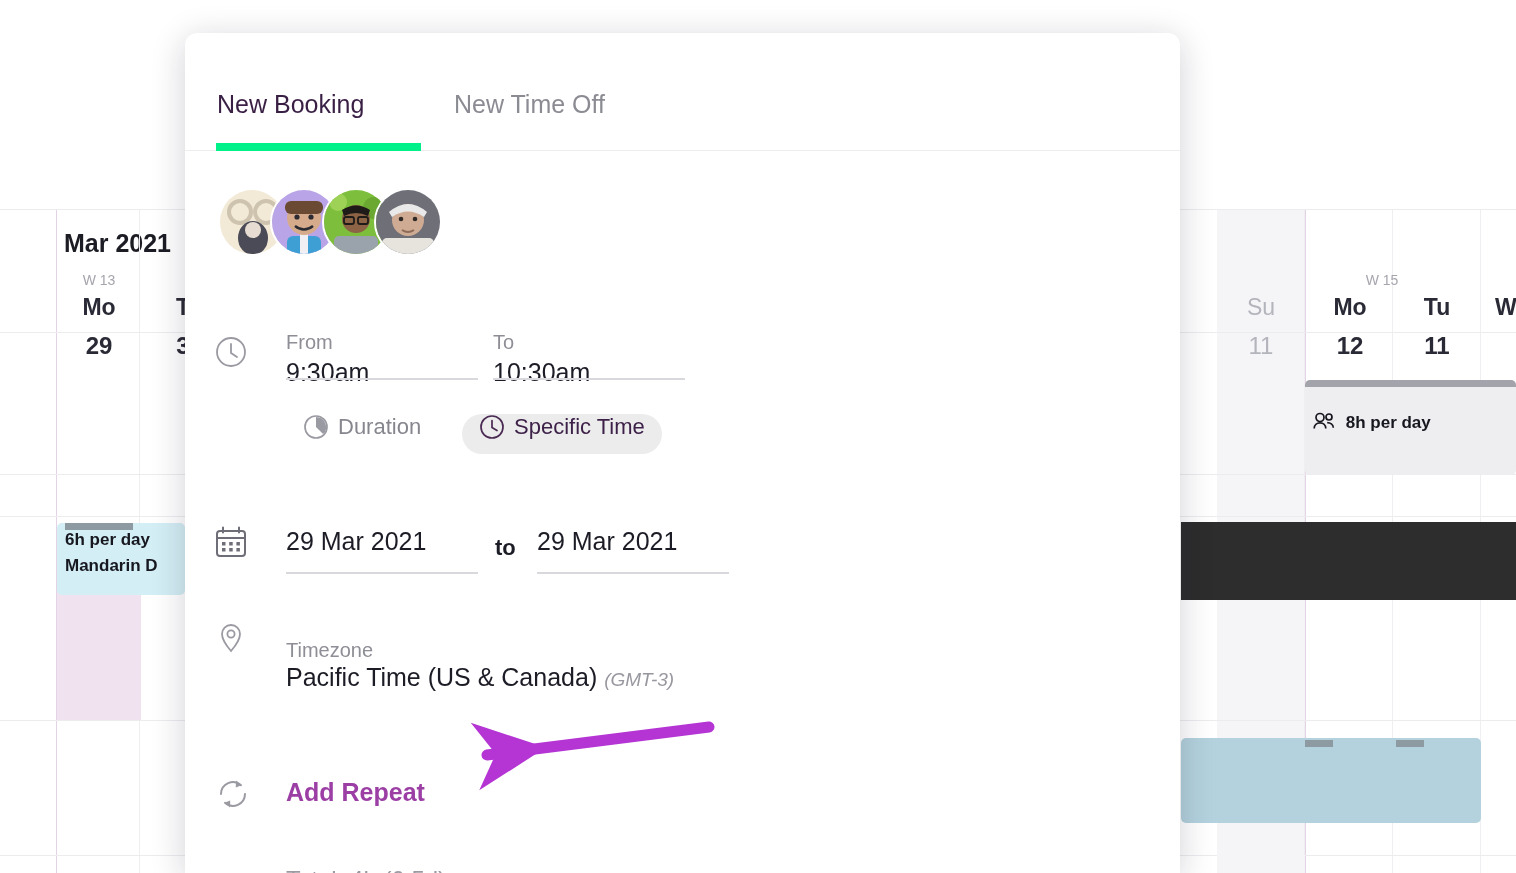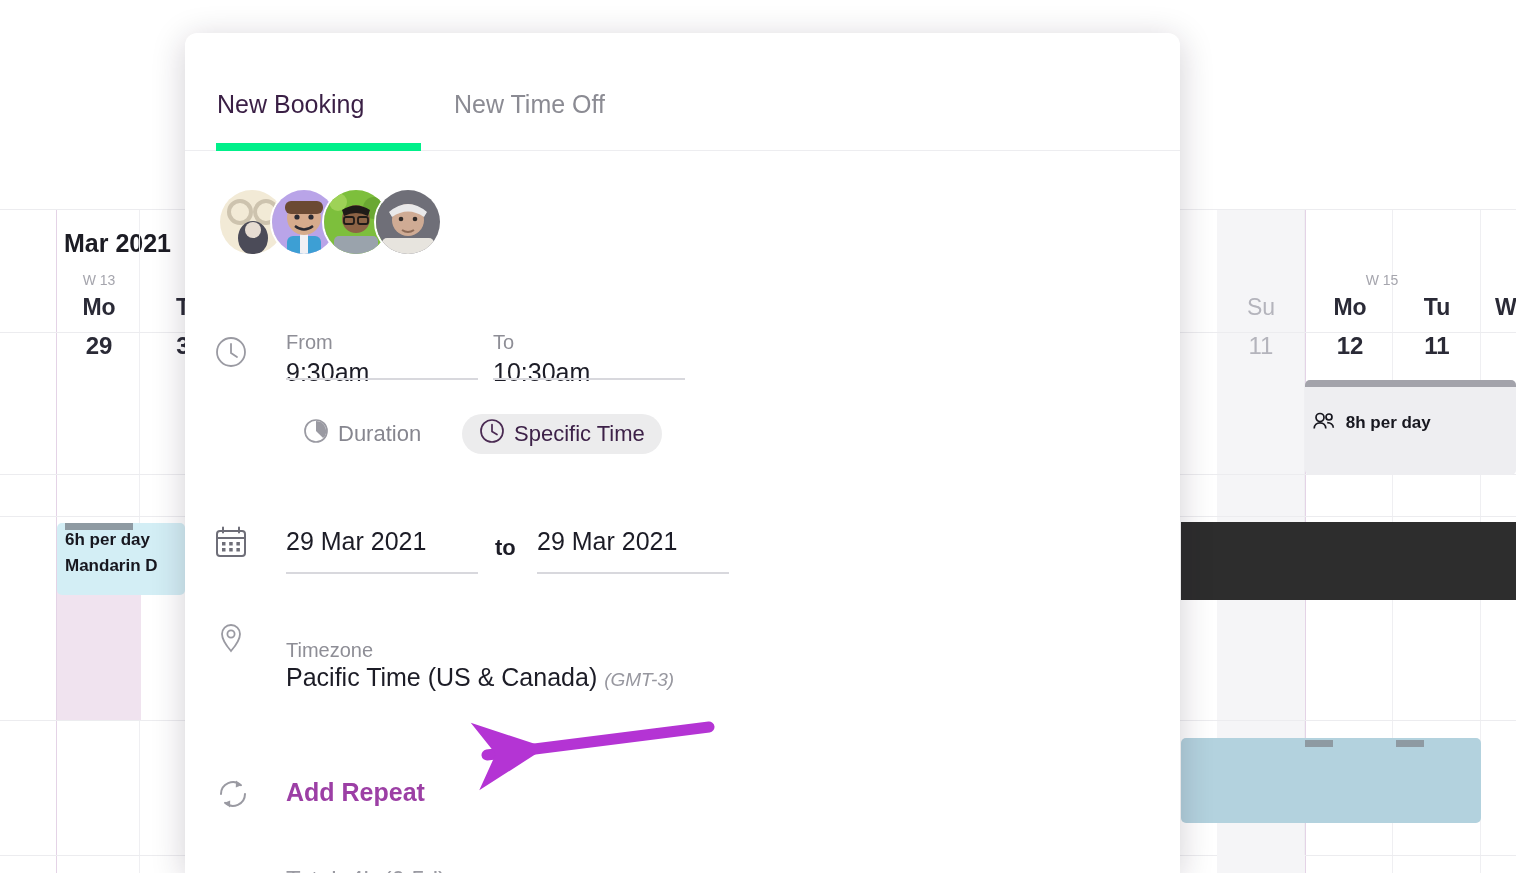--- a/index.html
+++ b/index.html
@@ -150,21 +150,21 @@
     position: absolute; font-size: 20px; color: #8e8e96; white-space: nowrap;
   }
   .field-value {
     position: absolute; font-size: 25px; color: #1c1c26; white-space: nowrap;
   }
   .field-underline {
     position: absolute; height: 2px; background: #d8d8dd;
   }
   .pill {
     position: absolute; top: 0; height: 40px; border-radius: 20px;
-    display: flex; align-items: center; gap: 9px; padding: 0 17px;
+    display: flex; align-items: flex-start; gap: 9px; padding: 0 17px;
     font-size: 22px; white-space: nowrap;
   }
   .pill.inactive { color: #86868f; }
   .pill.active { background: #ececed; color: #3d2148; }
 
   .to-word {
     position: absolute; font-size: 22px; font-weight: 700; color: #1c1c26;
   }
   .tz-gmt { font-size: 19px; font-style: italic; color: #97979f; }
 

